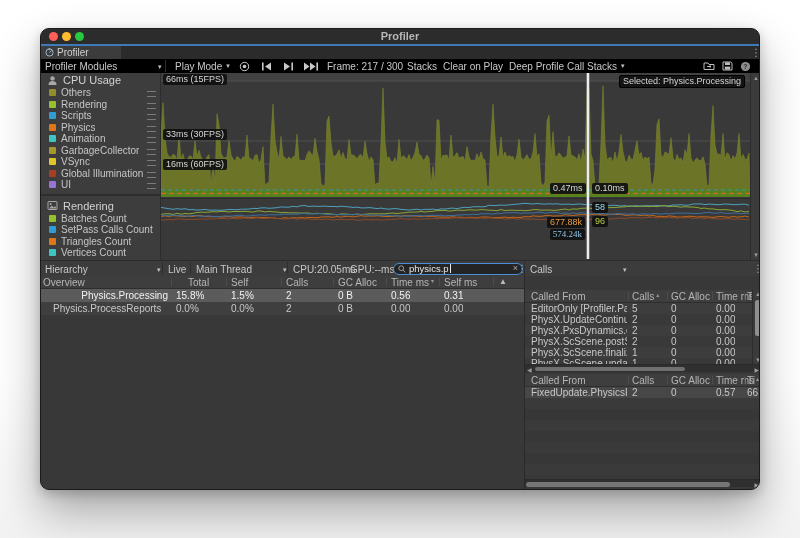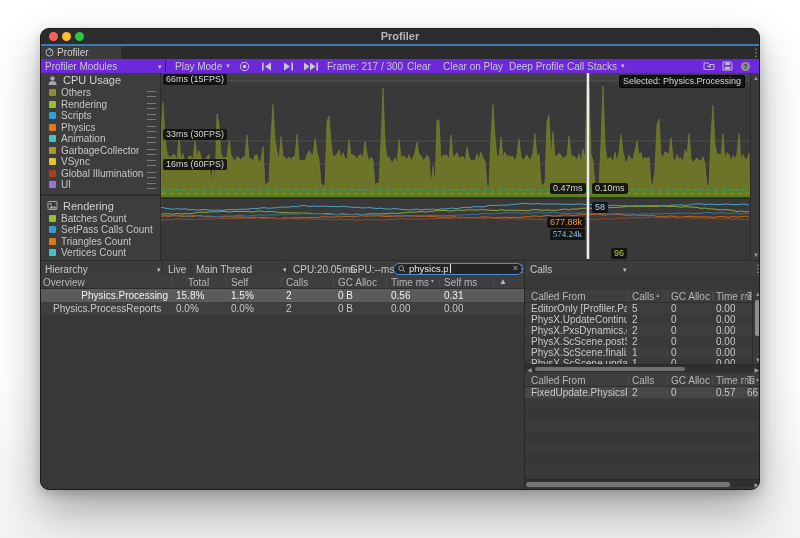--- a/index.html
+++ b/index.html
@@ -16,21 +16,21 @@
     overflow:hidden;box-sizing:border-box;
   }
   .titlebar{position:absolute;left:0;top:0;width:100%;height:15px;background:#2c2c2c;}
   .traffic{position:absolute;top:3px;width:9px;height:9px;border-radius:50%;}
   .title-text{position:absolute;left:0;right:0;top:1px;text-align:center;font-size:11px;font-weight:bold;color:#b7b7b7;}
   .blueline{position:absolute;left:0;top:15px;width:100%;height:2px;background:#3e7ab8;}
   .tabstrip{position:absolute;left:0;top:17px;width:100%;height:13px;background:#2b2b2b;}
   .tab{position:absolute;left:0;top:0;height:13px;width:80px;background:#3c3c3c;display:flex;align-items:center;padding-left:4px;box-sizing:border-box;}
   .tab-label{font-size:10px;color:#d0d0d0;margin-left:3px;}
   .kebab{color:#b0b0b0;font-size:10px;line-height:10px;letter-spacing:0;}
-  .toolbar{position:absolute;left:0;top:30px;width:100%;height:18px;background:#6d28d9;border-bottom:1px solid #2a2a2a;box-sizing:border-box;}
+  .toolbar{position:absolute;left:0;top:30px;width:100%;height:18px;background:#000000;border-bottom:1px solid #2a2a2a;box-sizing:border-box;}
   .titem{position:absolute;top:0;height:14px;display:flex;align-items:center;font-size:10px;color:#c8c8c8;white-space:nowrap;}
   .darr{font-size:7px;color:#c0c0c0;margin-left:4px;}
   .tsep{position:absolute;top:1px;height:12px;width:1px;background:#2e2e2e;}
   
   .sidebar{position:absolute;left:0;top:44px;width:120px;height:187px;background:#3d3d3d;border-right:1px solid #2c2c2c;box-sizing:border-box;overflow:hidden;}
   .mod-header{display:flex;align-items:center;height:14px;padding-left:6px;font-size:11px;color:#d2d2d2;}
   .mod-header .mh-label{margin-left:5px;}
   .leg-item{display:flex;align-items:center;height:11.5px;padding-left:8px;position:relative;}
   .swatch{width:7px;height:7px;border-radius:1px;flex:0 0 auto;}
   .leg-label{font-size:10px;color:#c6c6c6;margin-left:5px;white-space:nowrap;overflow:hidden;}
@@ -126,21 +126,21 @@
           <path d="M7 0.5 L12.5 4.5 L7 8.5 Z" fill="#c8c8c8"></path>
           <rect x="13.4" y="0.5" width="1.6" height="8" fill="#c8c8c8"></rect>
         </svg>
     </div>
 
     <div class="titem" style="left:286px;">
       <span>Frame: 217 / 300</span>
     </div>
 
     <div class="titem" style="left:366px;">
-        <span>Clear</span>
+        <span>Stacks</span>
       </div>
     <div class="titem" style="left:402px;">
         <span>Clear on Play</span>
       </div>
     <div class="titem" style="left:468px;">
         <span>Deep Profile</span>
       </div>
     <div class="titem" style="left:526px;">
       <span>Call Stacks</span>
         <span class="darr">▾</span>
@@ -283,21 +283,21 @@
   <div class="tag" style="right:14px;top:46px;border:1px solid #000;">Selected: Physics.Processing</div>
   <div class="tag" style="left:509px;top:154px;">0.47ms</div>
   <div class="tag" style="left:551px;top:154px;">0.10ms</div>
   <div id="gridTags">
       <div class="tag" style="left: 122px; top: 45px;">66ms (15FPS)</div>
       <div class="tag" style="left: 122px; top: 100px;">33ms (30FPS)</div>
       <div class="tag" style="left: 122px; top: 130px;">16ms (60FPS)</div>
     </div>
   <div id="renderTags">
       <div class="tag" style="left: 551px; top: 173px; color: rgb(159, 216, 238);">58</div>
-      <div class="tag" style="left: 570px; top: 187px; color: rgb(181, 207, 63); margin-top: 32px;">96</div>
+      <div class="tag" style="left: 551px; top: 187px; color: rgb(181, 207, 63);">96</div>
       <div class="tag" style="right: 174px; top: 188px; color: rgb(232, 154, 60);">677.88k</div>
       <div class="tag" style="right: 174px; top: 200px; color: rgb(143, 198, 232); font-family: Liberation Serif, serif;">574.24k</div>
     </div>
 
   <div class="chart-scroll" style="left:709px;top:44px;width:11px;height:187px;">
     <span class="sarrow" style="top:2px;">▲</span>
     <span class="sarrow" style="bottom:2px;">▼</span>
   </div>
 
   <div class="hierbar">

